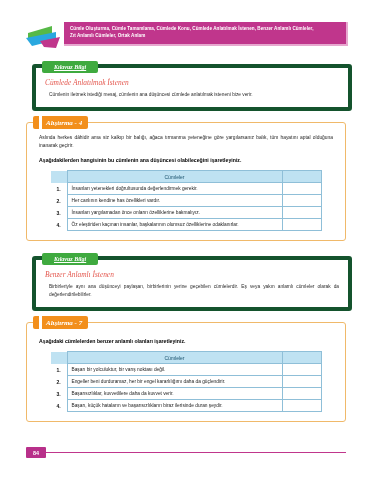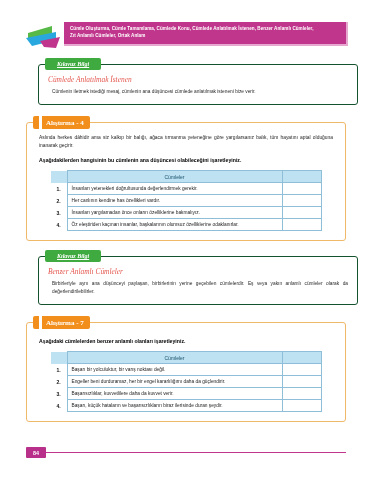--- a/index.html
+++ b/index.html
@@ -47,24 +47,24 @@
     font-size: 4.6px;
     line-height: 7.4px;
     font-weight: bold;
     letter-spacing: .05px;
     white-space: nowrap;
   }
 
   
   .info-box {
     position: absolute;
-    left: 38px;
+    left: 32px;
     width: 320px;
     box-sizing: border-box;
-    border: 1px solid #14532d;
+    border: 4px solid #14532d;
     border-radius: 3px;
     background: #ffffff;
   }
   .info-tab {
     position: absolute;
     left: 6px;
     top: -7px;
     height: 12px;
     background: #3faa3f;
     border-radius: 2px;
@@ -124,20 +124,21 @@
     border-radius: 2px;
     padding: 0 6px;
     display: flex;
     align-items: center;
     gap: 4px;
   }
   .ex-tab-label {
     color: #ffffff;
     font-size: 7px;
     font-weight: bold;
+    font-style: italic;
     font-family: "Liberation Serif", serif;
     white-space: nowrap;
   }
   .tri-right {
     width: 0; height: 0;
     border-top: 2.4px solid transparent;
     border-bottom: 2.4px solid transparent;
     border-left: 3.4px solid #ffffff;
   }
   .ex-prompt {
@@ -287,21 +288,21 @@
     </tbody>
   </table>
 </div>
 
 <div class="info-box" style="top:256px;">
   <div class="info-tab">
     <span><span class="arrow-down"></span></span>
     <span class="info-tab-label">Kılavuz Bilgi</span>
     <span><span class="arrow-down"></span></span>
   </div>
-  <div class="info-title">Benzer Anlamlı Cümleler</div>
+  <div class="info-title">Benzer Anlamlı İstenen</div>
   <div class="info-body">Birbirleriyle aynı ana düşünceyi paylaşan, birbirlerinin yerine geçebilen cümlelerdir. Eş veya yakın anlamlı cümleler olarak da değerlendirilebilirler.</div>
 </div>
 
 <div class="ex-box" style="top:322px;">
   <div class="ex-tab">
     <span><span class="tri-right"></span></span>
     <span class="ex-tab-label">Alıştırma - 7</span>
   </div>
   <div class="ex-question" style="margin-top:15px;">Aşağıdaki cümlelerden benzer anlamlı olanları işaretleyiniz.</div>
   <table class="ans-table">

